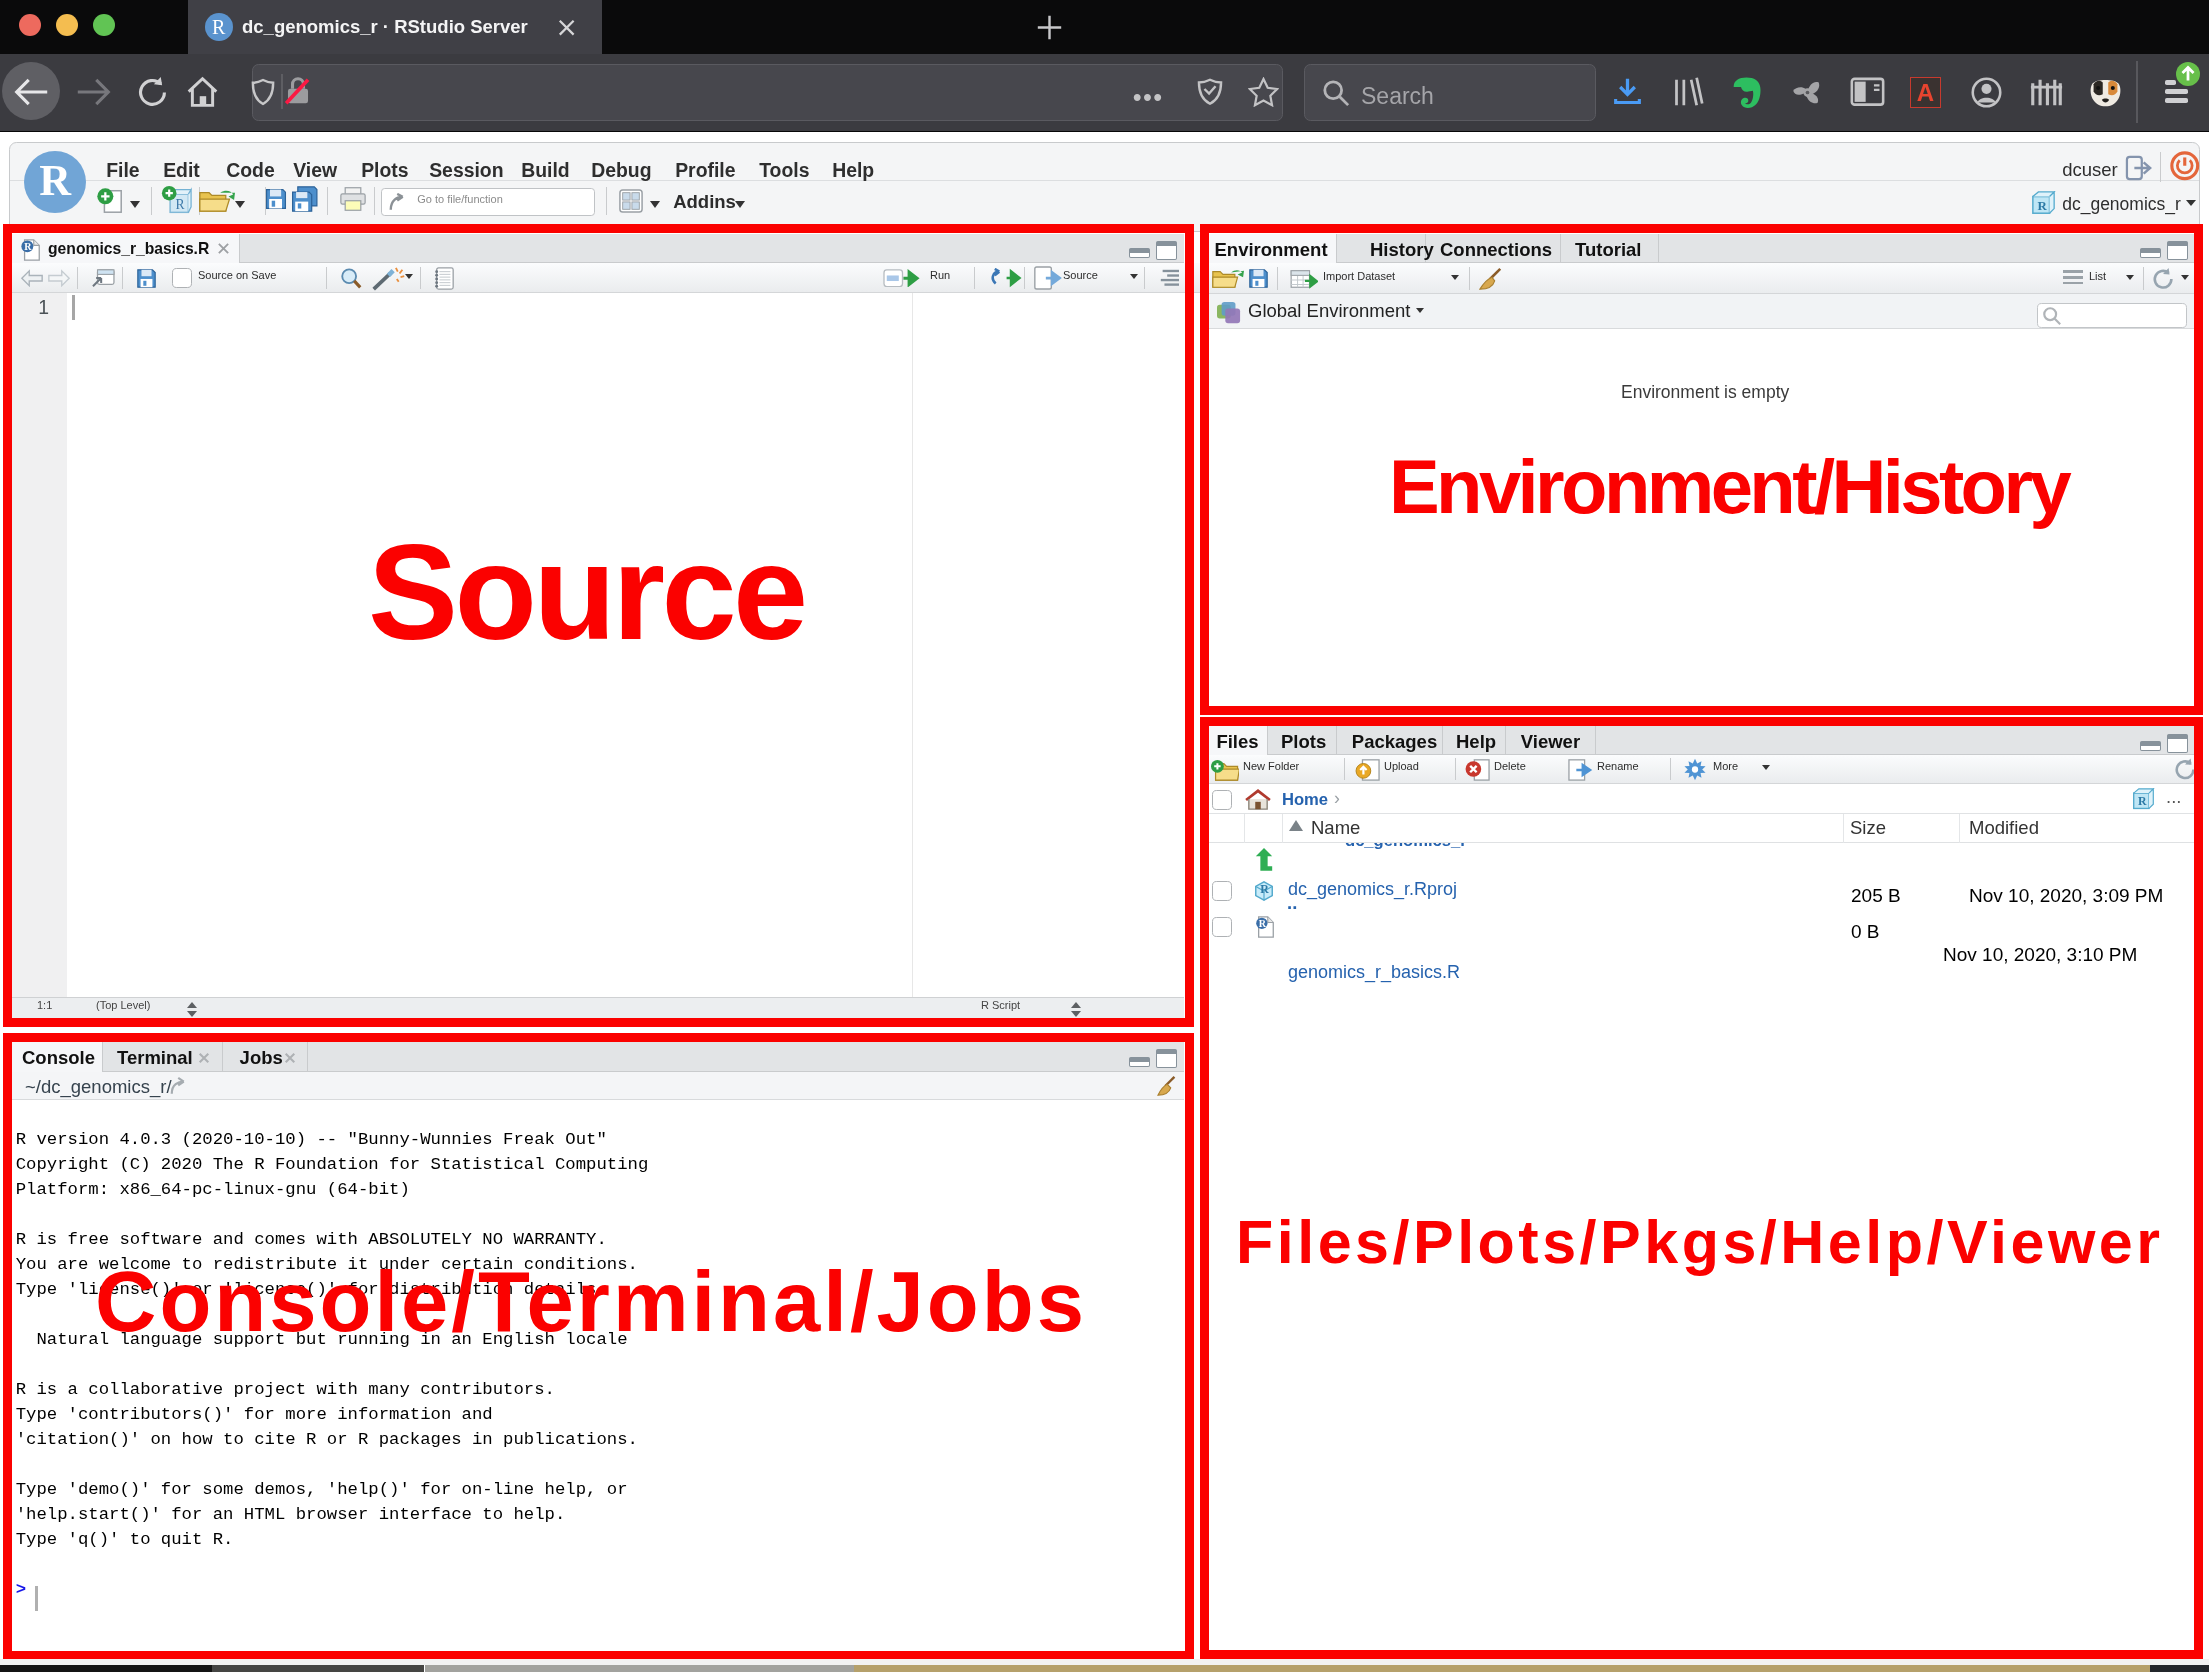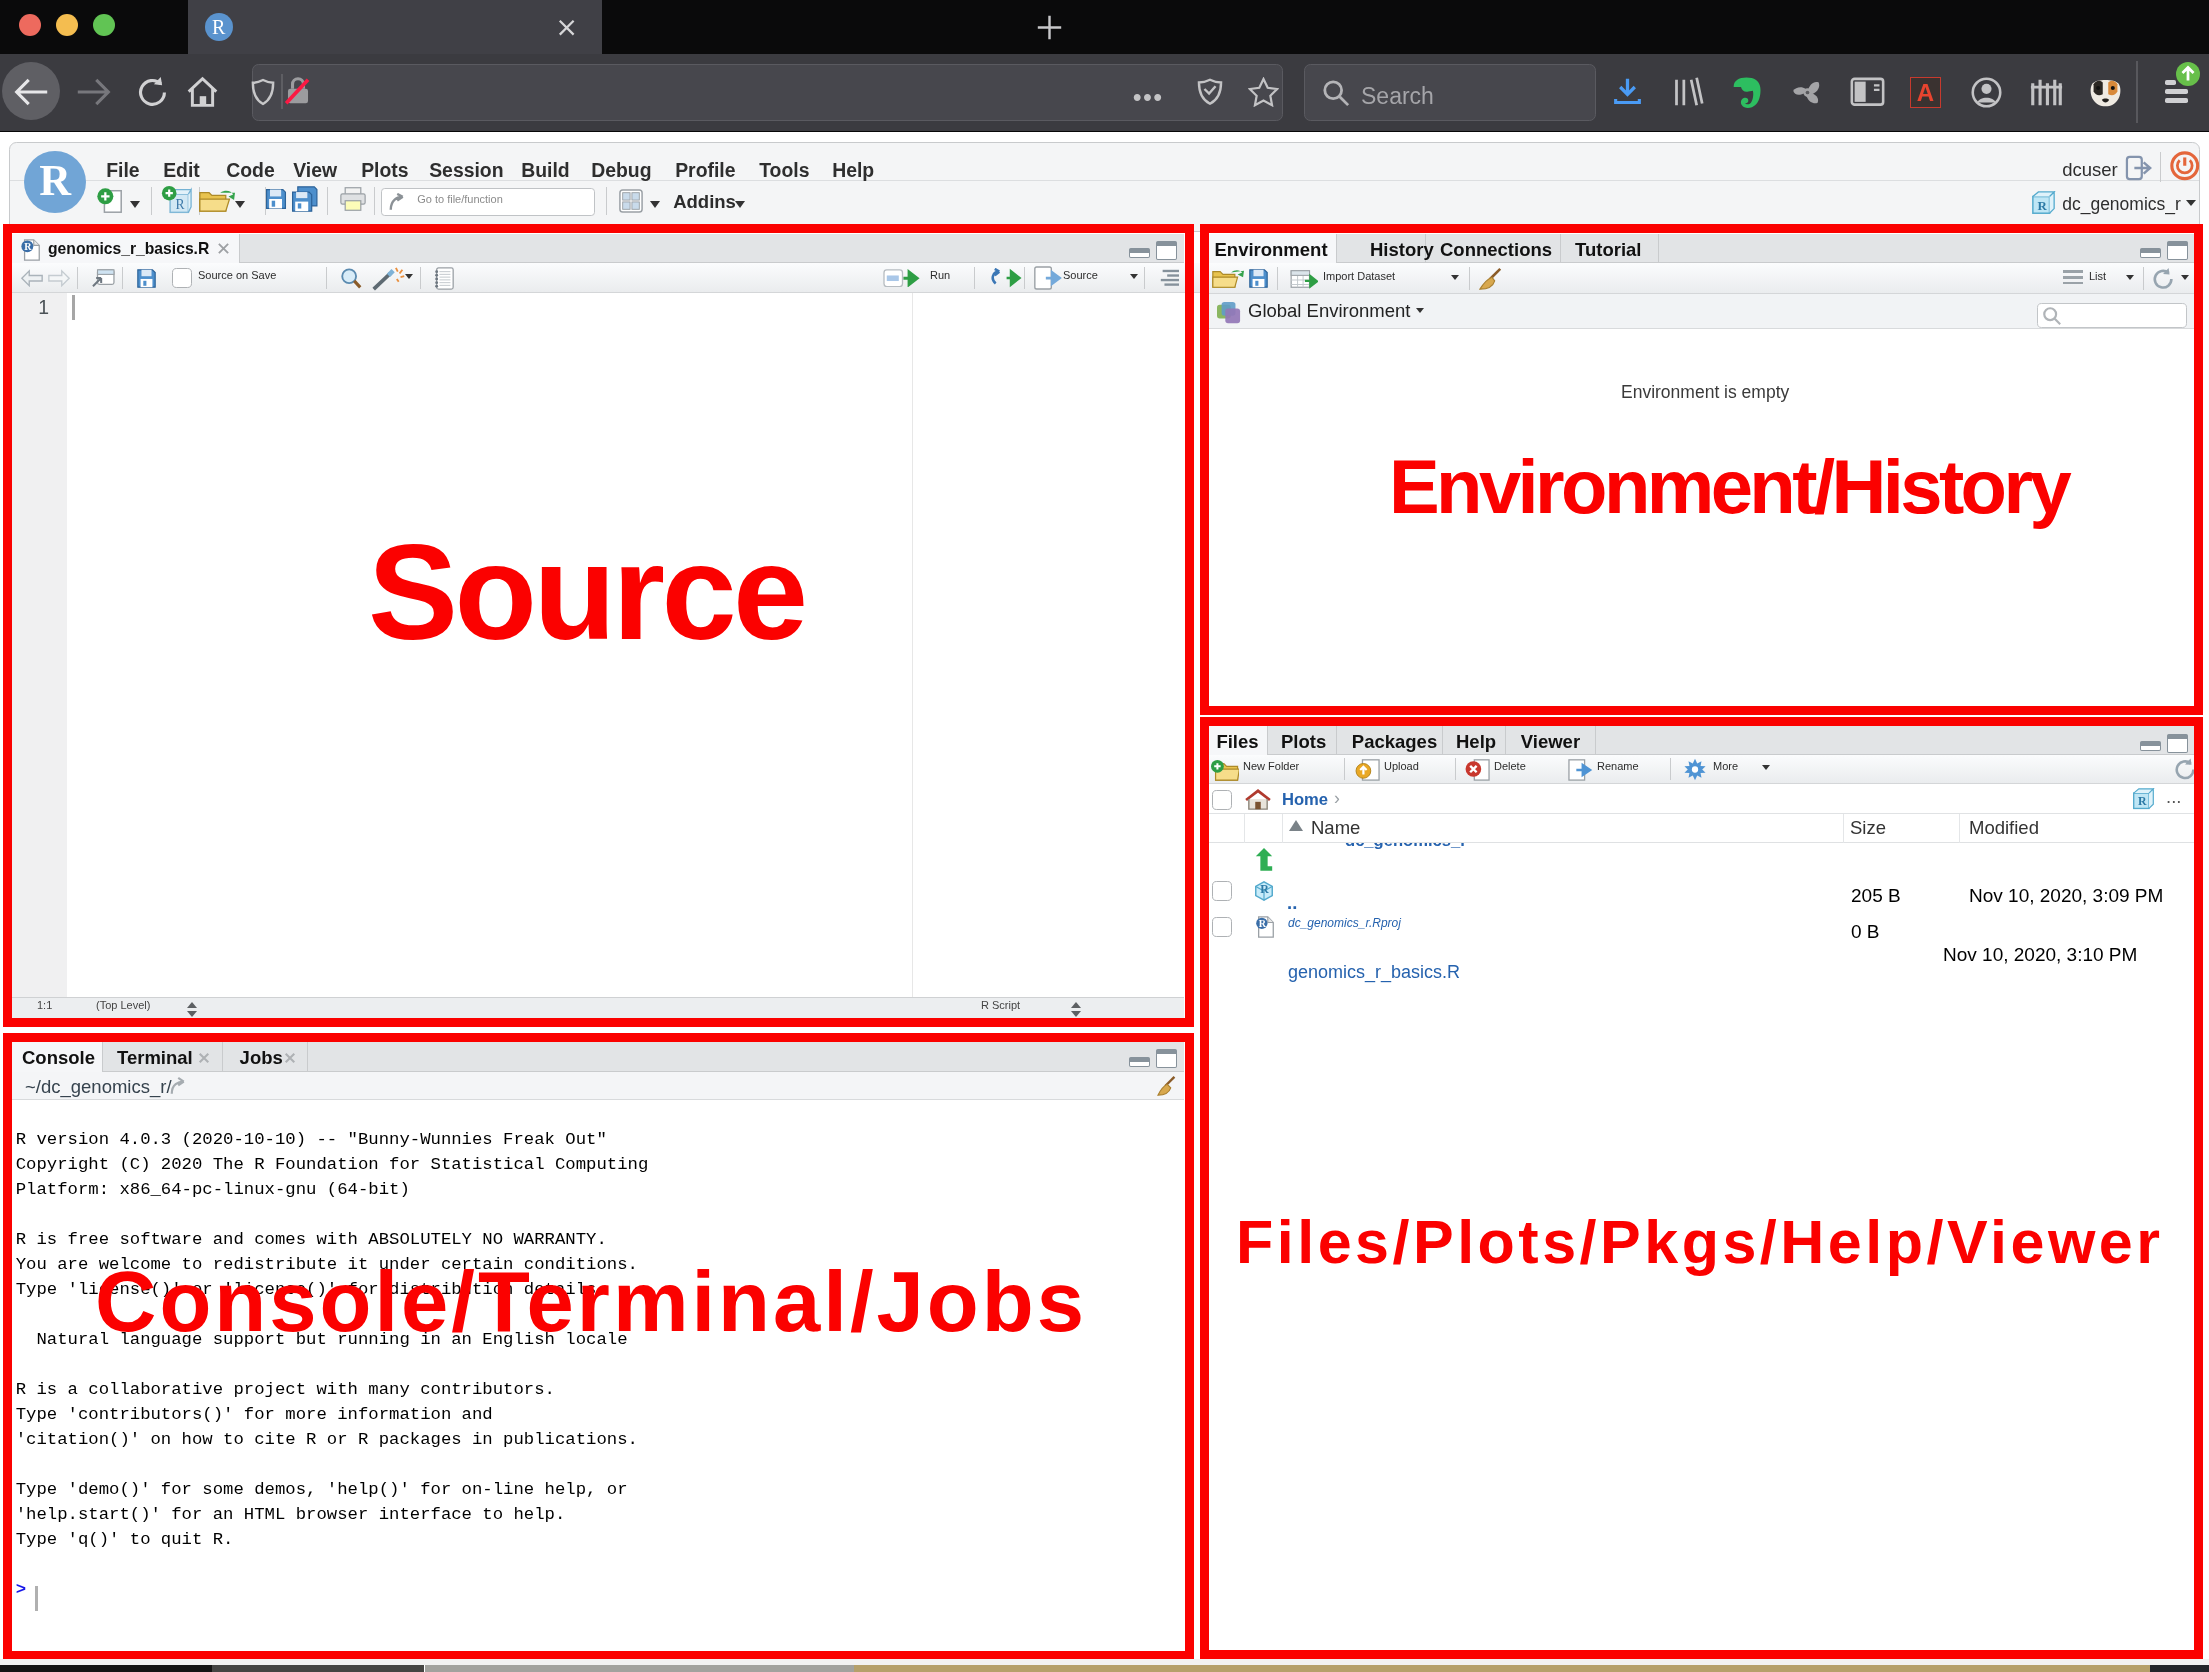--- a/index.html
+++ b/index.html
@@ -34,20 +34,21 @@
 </style>
 </head>
 <body>
 
 <div class="abs" id="titlebar">
   <div class="abs tl" style="left:19.4px; background:#ed6a5e;"></div>
   <div class="abs tl" style="left:56px; background:#f4bd50;"></div>
   <div class="abs tl" style="left:93px; background:#61c454;"></div>
   <div class="abs" id="tab">
     <div class="abs" style="left:16.6px; top:13px; width:28px; height:28px; border-radius:50%; background:#5a93ce; color:#fff; font-family:'Liberation Serif',serif; font-size:20px; text-align:center; line-height:28px;">R</div>
+    <div class="abs" style="left:54px; top:0; height:54px; line-height:54px; font-size:18.5px; font-weight:700; color:#f4f4f5;">dc_genomics_r · RStudio Server</div>
     <svg class="abs" style="left:369px; top:17.5px;" width="19.4" height="19.4" viewBox="0 0 21 21">
         <path d="M3 3 L18 18 M18 3 L3 18" stroke="#d6d6d8" stroke-width="2.4"></path>
       </svg>
   </div>
   <svg class="abs" style="left:1035px; top:13px;" width="29" height="29" viewBox="0 0 31 31">
       <path d="M15.5 3 V28 M3 15.5 H28" stroke="#c8c8ca" stroke-width="2.6"></path>
     </svg>
 </div>
 
 <div class="abs" id="navbar">
@@ -582,21 +583,21 @@
     <path d="M8 26 V10 H2 L11 1 L20 10 H14 V20 Z M8 26 H20 V20 H14" fill="none"></path>
     <path d="M11 1 L20 10 H15 V21 H20 V26 H7 V10 H2 Z" fill="#2fae54"></path>
   </svg>
 <div class="abs link" style="left:1287px; top:851px; font-size:18.5px; font-weight:700;">..</div>
 <div class="abs checkbox" style="left:1212px; top:881px; width:20px; height:20px;"></div>
 <svg class="abs" style="left:1252px; top:880px;" width="24" height="22" viewBox="0 0 26 24">
     <path d="M4 7 L13 2 L22 7 L22 17 L13 22 L4 17 Z" fill="#c8ecfa" stroke="#54aacd" stroke-width="1.6"></path>
     <path d="M4 7 L13 12 L22 7 M13 12 V22" stroke="#54aacd" stroke-width="1.3" fill="none"></path>
     <text x="9" y="14" font-size="13" fill="#2d7aa6" font-family="Liberation Serif" font-weight="bold">R</text>
   </svg>
-<div class="abs link" style="left:1288px; top:875px; font-size:12px;font-style:italic;">dc_genomics_r.Rproj</div>
+<div class="abs link" style="left:1288px; top:838px; font-size:18px;">dc_genomics_r.Rproj</div>
 <div class="abs" style="left:1851px; top:885px; font-size:19px; color:#000;">205 B</div>
 <div class="abs" style="left:1969px; top:885px; font-size:19px; color:#000;">Nov 10, 2020, 3:09 PM</div>
 <div class="abs checkbox" style="left:1212px; top:917px; width:20px; height:20px;"></div>
 <svg class="abs" style="left:1255px; top:916px;" width="21" height="22" viewBox="0 0 23 24">
     <path d="M4 1 H14 L20 7 V23 H4 Z" fill="#fff" stroke="#9aa0a5" stroke-width="1.4"></path>
     <path d="M14 1 L14 7 H20" fill="#e8e8e8" stroke="#9aa0a5" stroke-width="1.2"></path>
     <circle cx="7.5" cy="8" r="6.2" fill="#3a6ea8"></circle>
     <text x="4" y="12.5" font-size="11" fill="#fff" font-family="Liberation Serif" font-weight="bold">R</text>
   </svg>
 <div class="abs link" style="left:1288px; top:921px; font-size:18px;">genomics_r_basics.R</div>

